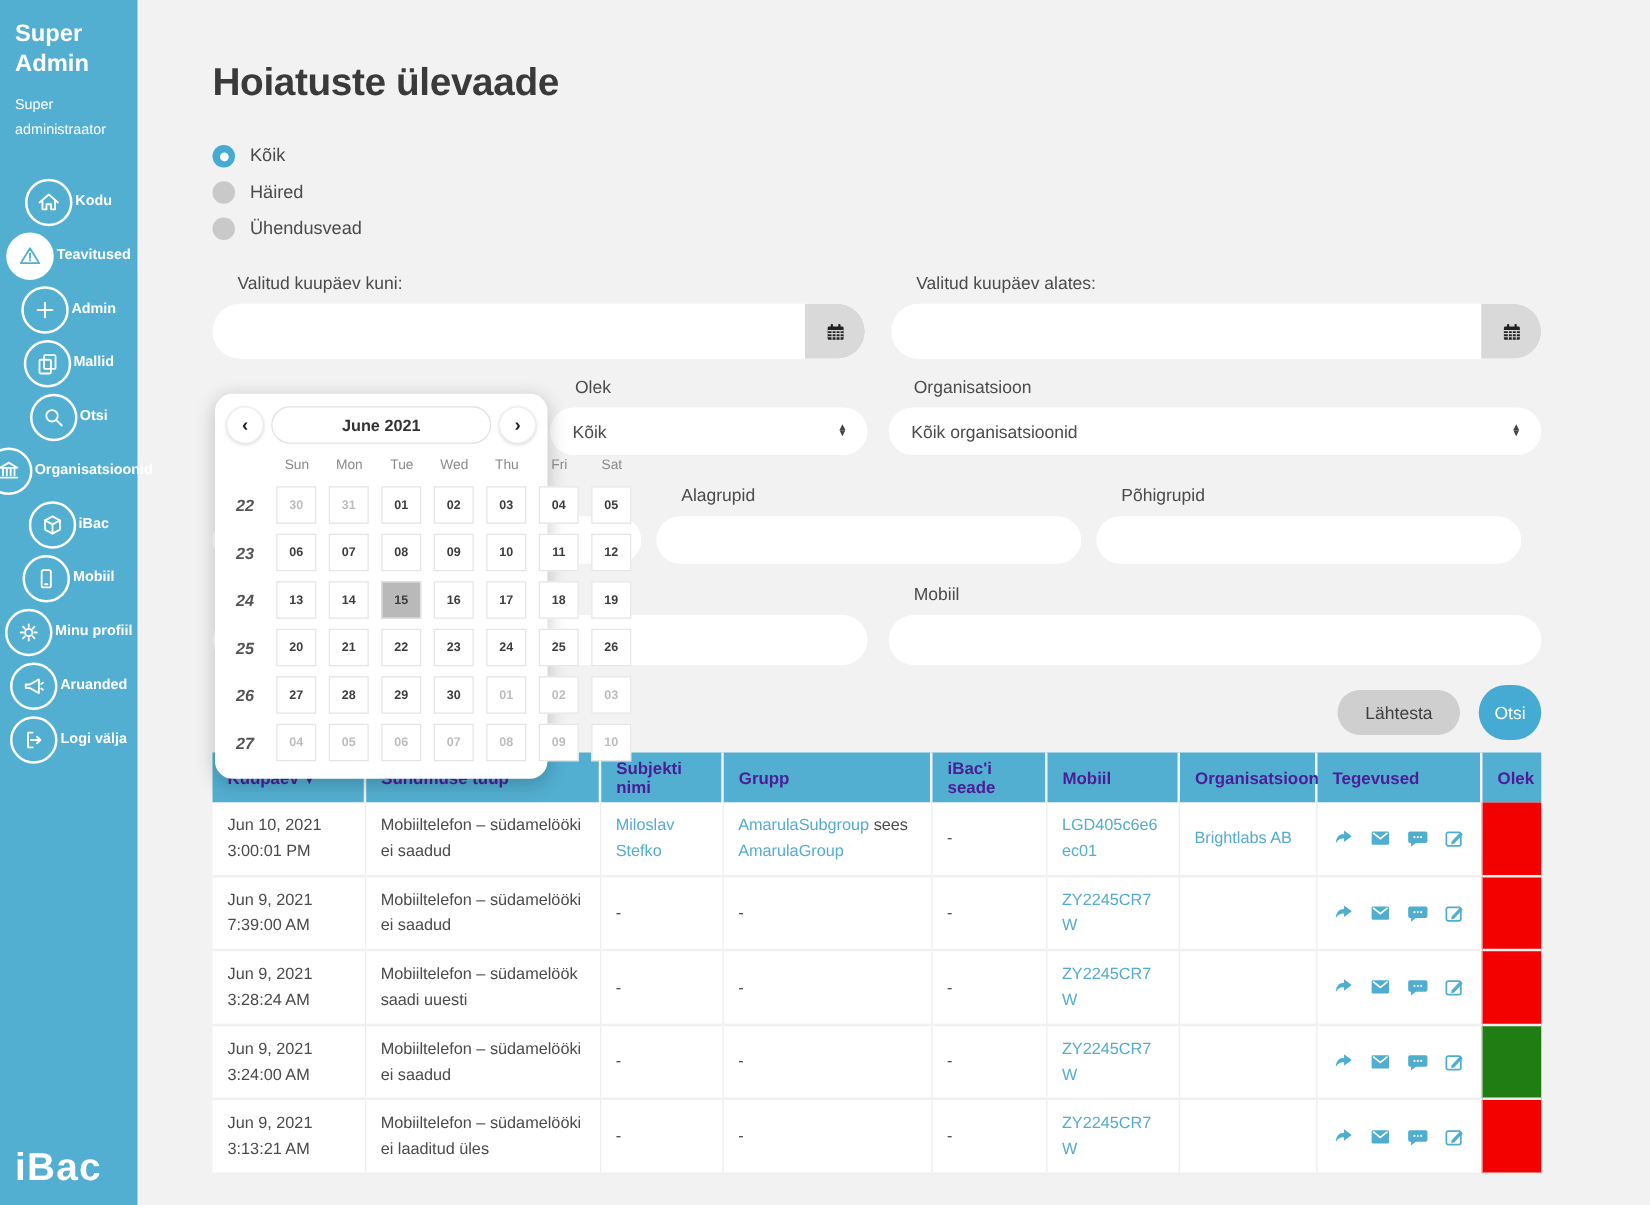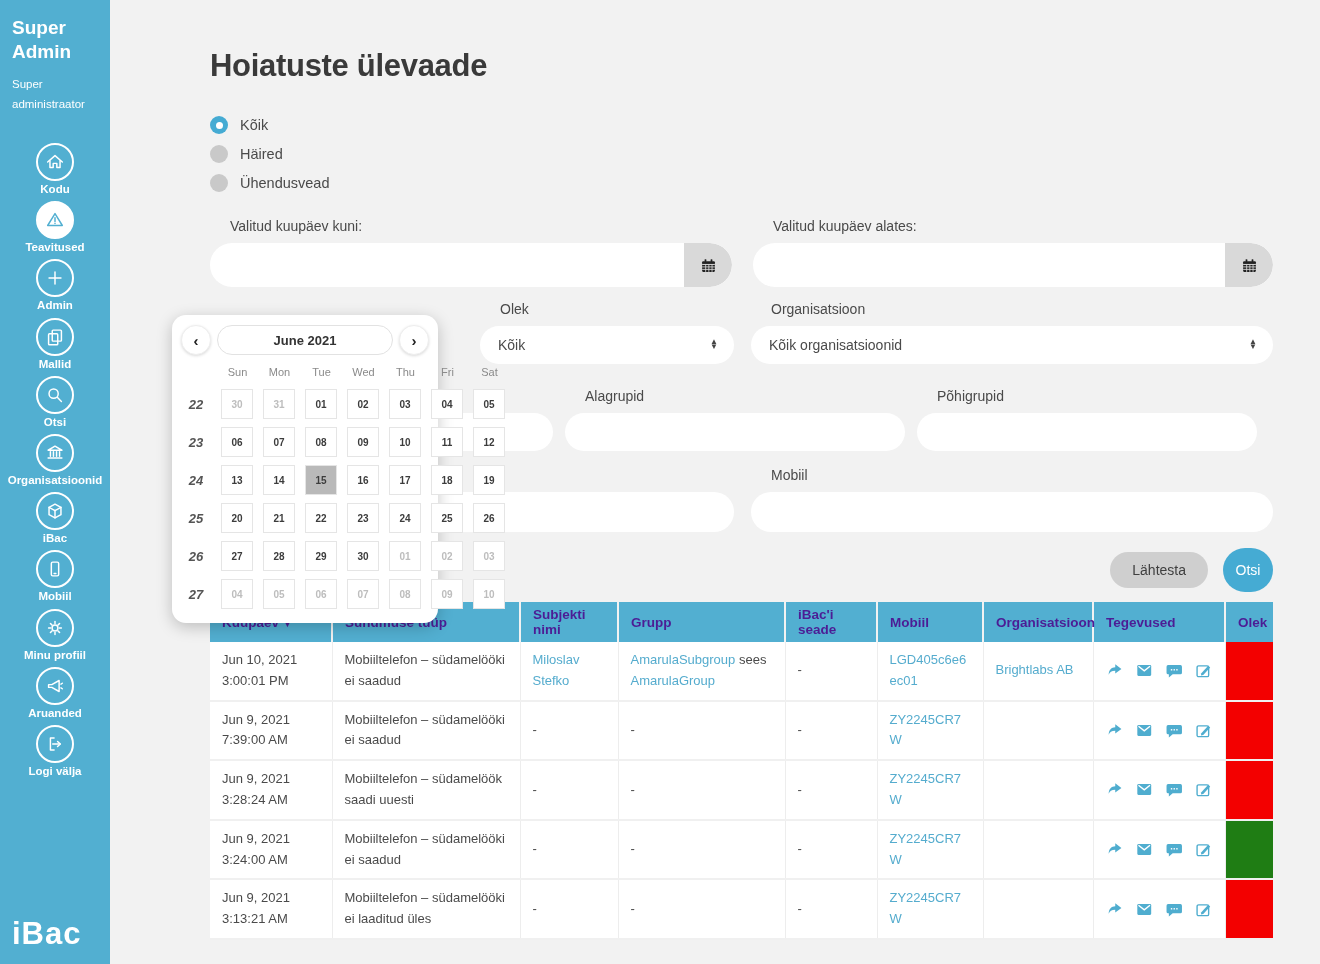--- a/index.html
+++ b/index.html
@@ -6,32 +6,32 @@
   html,body { width:1320px; height:964px; }
   body { position:relative; overflow:hidden; background:#F2F2F2;
          font-family:"Liberation Sans", sans-serif; color:#4A4A4A; }
   a { color:#55ACCE; text-decoration:none; }
 
   
   .sidebar { position:absolute; left:0; top:0; width:110px; height:964px; background:#52AFD1; color:#fff; }
   .sb-title { padding:16px 8px 0 12px; font-size:19px; font-weight:bold; line-height:1.25; }
   .sb-subtitle { padding:10px 8px 0 12px; font-size:11.5px; line-height:1.8; }
   .sb-nav { margin-top:28px; display:flex; flex-direction:column; align-items:center; gap:5px; }
-  .nav-item { display:flex; flex-direction:column; align-items:center; gap:2px; cursor:pointer; }
+  .nav-item { display:flex; flex-direction:row; align-items:center; gap:2px; cursor:pointer; }
   .nav-circle { width:38px; height:38px; border:2px solid #fff; border-radius:50%;
                 display:flex; align-items:center; justify-content:center; }
   .nav-circle svg { width:22px; height:22px; stroke:#fff; fill:none; stroke-width:1.6;
                     stroke-linecap:round; stroke-linejoin:round; }
   .nav-circle.active { background:#fff; border-color:#fff; }
   .nav-circle.active svg { stroke:#52AFD1; }
   .nav-label { font-size:11.5px; font-weight:bold; text-align:center; line-height:1.15; max-width:104px; }
   .sb-logo { position:absolute; bottom:12px; left:12px; font-size:31px; font-weight:bold; letter-spacing:1px; }
 
   
-  .main { position:absolute; left:110px; top:0; right:0; bottom:0;padding-left:40px; }
+  .main { position:absolute; left:110px; top:0; right:0; bottom:0; }
   .page-title { margin:48px 0 0 60px; font-size:31px; font-weight:bold; color:#3A3A3A; letter-spacing:-0.3px; }
 
   .radio-group { margin:32px 0 0 60px; display:flex; flex-direction:column; gap:11px; }
   .radio-row { display:flex; align-items:center; gap:12px; cursor:pointer; }
   .radio { width:18px; height:18px; border-radius:50%; background:#C9C9C9; position:relative; flex:0 0 18px; }
   .radio.selected { background:#45ABD3; }
   .radio.selected::after { content:""; position:absolute; left:5.5px; top:5.5px; width:7px; height:7px;
                            border-radius:50%; background:#fff; }
   .radio-label { font-size:14.5px; }
 

